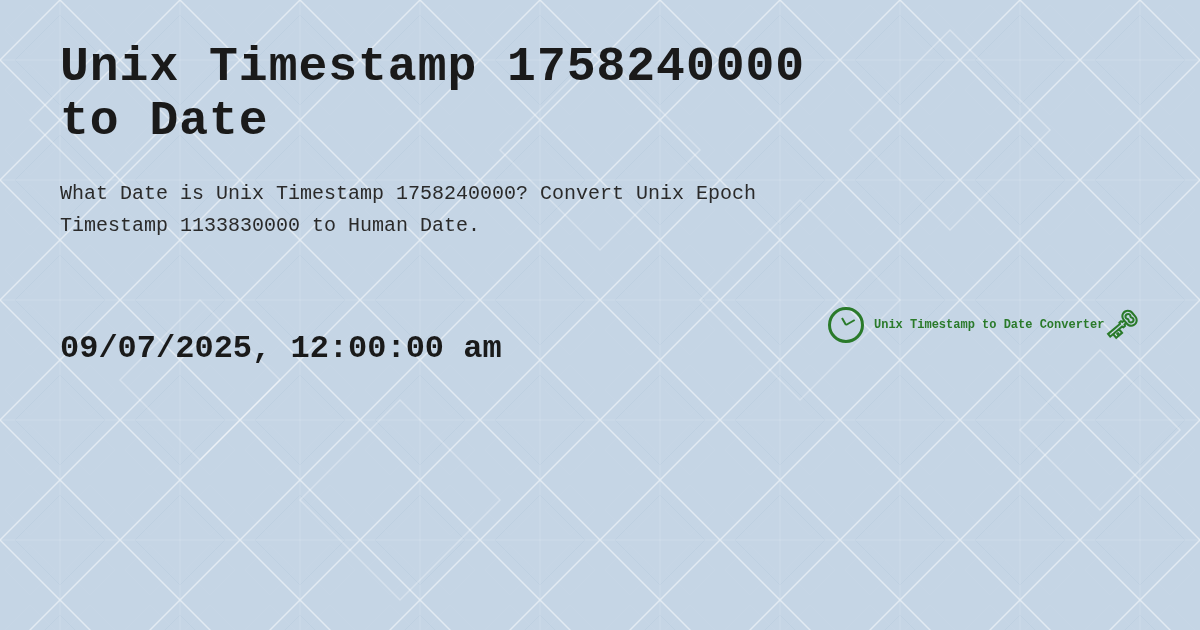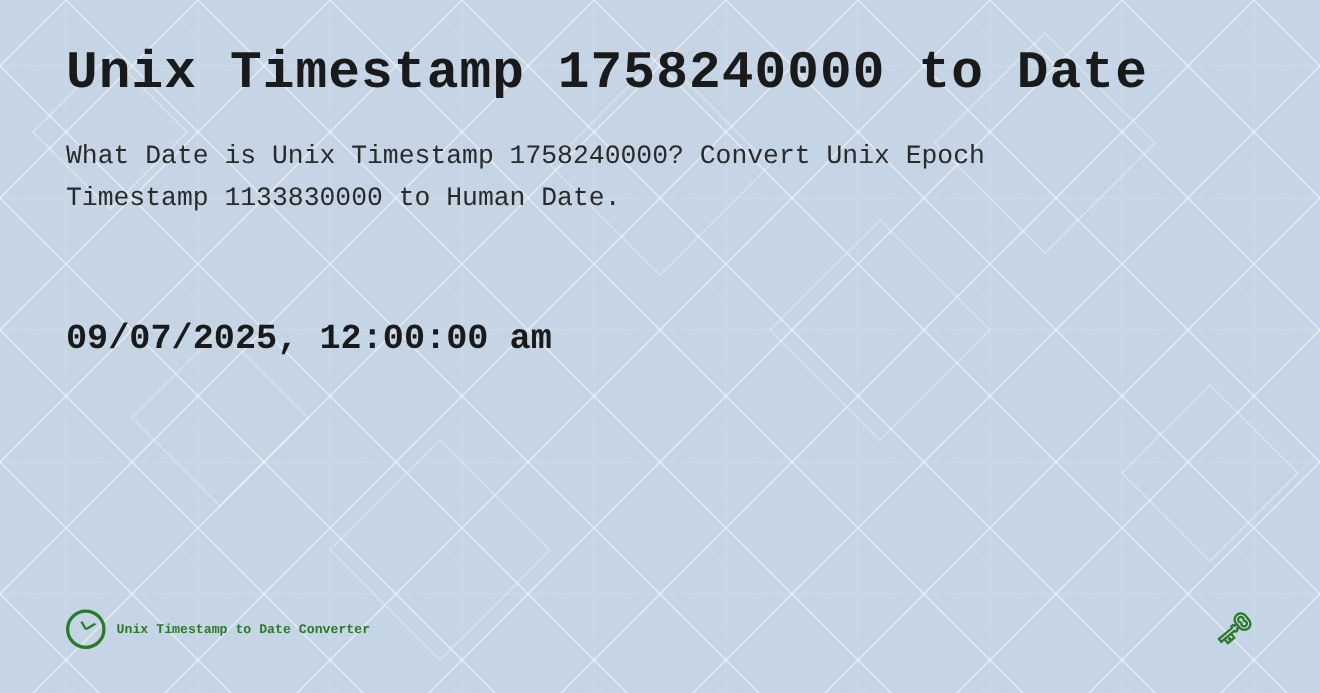--- a/index.html
+++ b/index.html
@@ -16,39 +16,39 @@
       background-color: #c8d8e8;
       position: relative;
     }
 
     .content {
       position: relative;
       z-index: 1;
       padding: 40px 60px;
       height: 100%;
       display: flex;
-      flex-direction: column;
+      flex-direction: row;
       justify-content: space-between;
     }
 
     .top-section {
       flex: 1;
     }
 
     h1 {
       font-size: 48px;
       font-weight: 900;
       color: #1a1a1a;
       margin-bottom: 30px;
       letter-spacing: 1px;
       font-family: 'Courier New', Courier, monospace;
     }
 
     .description {
-      font-size: 24px;
+      font-size: 20px;
       color: #2a2a2a;
       line-height: 1.6;
       margin-bottom: 40px;
       font-family: 'Courier New', Courier, monospace;
     }
 
     .result-section {
       margin-top: 20px;
     }
 

